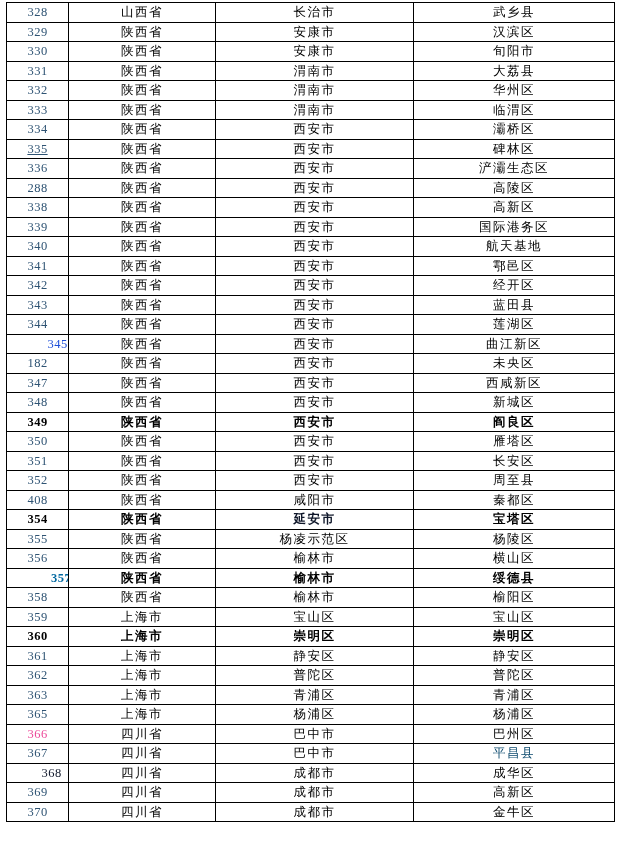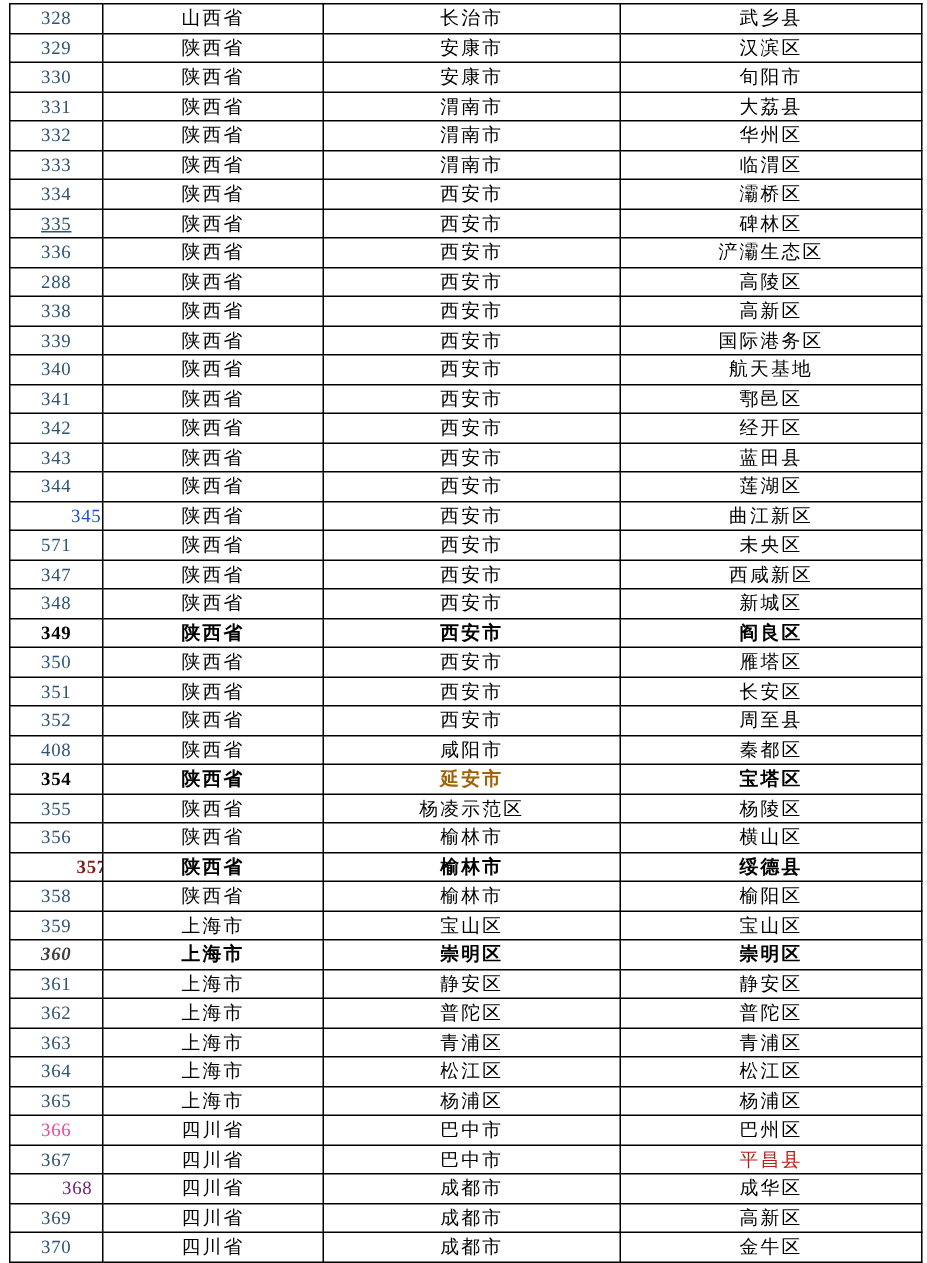--- a/index.html
+++ b/index.html
@@ -165,21 +165,21 @@
           <td class="cell-text" style="color: rgb(0, 0, 0);">西安市</td>
           <td class="cell-text" style="color: rgb(0, 0, 0);">莲湖区</td>
         </tr>
         <tr>
           <td class="cell-row-number" style="color: #1d4ed8; padding-left: 40px;">345</td>
           <td class="cell-text" style="color: rgb(0, 0, 0);">陕西省</td>
           <td class="cell-text" style="color: rgb(0, 0, 0);">西安市</td>
           <td class="cell-text" style="color: rgb(0, 0, 0);">曲江新区</td>
         </tr>
         <tr>
-          <td class="cell-row-number" style="color: rgb(46, 83, 115);">571</td>
+          <td class="cell-row-number" style="color: rgb(46, 83, 115);">182</td>
           <td class="cell-text" style="color: rgb(0, 0, 0);">陕西省</td>
           <td class="cell-text" style="color: rgb(0, 0, 0);">西安市</td>
           <td class="cell-text" style="color: rgb(0, 0, 0);">未央区</td>
         </tr>
         <tr>
           <td class="cell-row-number" style="color: rgb(46, 83, 115);">347</td>
           <td class="cell-text" style="color: rgb(0, 0, 0);">陕西省</td>
           <td class="cell-text" style="color: rgb(0, 0, 0);">西安市</td>
           <td class="cell-text" style="color: rgb(0, 0, 0);">西咸新区</td>
         </tr>
@@ -215,55 +215,55 @@
         </tr>
         <tr>
           <td class="cell-row-number" style="color: rgb(46, 83, 115);">408</td>
           <td class="cell-text" style="color: rgb(0, 0, 0);">陕西省</td>
           <td class="cell-text" style="color: rgb(0, 0, 0);">咸阳市</td>
           <td class="cell-text" style="color: rgb(0, 0, 0);">秦都区</td>
         </tr>
         <tr class="row-bold">
           <td class="cell-row-number" style="color: rgb(0, 0, 0);">354</td>
           <td class="cell-text" style="color: rgb(0, 0, 0);">陕西省</td>
-          <td class="cell-text" style="color: #a16207;">延安市</td>
+          <td class="cell-text" style="color: #0f172a;">延安市</td>
           <td class="cell-text" style="color: rgb(0, 0, 0);">宝塔区</td>
         </tr>
         <tr>
           <td class="cell-row-number" style="color: rgb(46, 83, 115);">355</td>
           <td class="cell-text" style="color: rgb(0, 0, 0);">陕西省</td>
           <td class="cell-text" style="color: rgb(0, 0, 0);">杨凌示范区</td>
           <td class="cell-text" style="color: rgb(0, 0, 0);">杨陵区</td>
         </tr>
         <tr>
           <td class="cell-row-number" style="color: rgb(46, 83, 115);">356</td>
           <td class="cell-text" style="color: rgb(0, 0, 0);">陕西省</td>
           <td class="cell-text" style="color: rgb(0, 0, 0);">榆林市</td>
           <td class="cell-text" style="color: rgb(0, 0, 0);">横山区</td>
         </tr>
         <tr class="row-bold">
-          <td class="cell-row-number" style="color: #7f1d1d; padding-left: 44px;">357</td>
+          <td class="cell-row-number" style="color: #0369a1; padding-left: 44px;">357</td>
           <td class="cell-text" style="color: rgb(0, 0, 0);">陕西省</td>
           <td class="cell-text" style="color: rgb(0, 0, 0);">榆林市</td>
           <td class="cell-text" style="color: rgb(0, 0, 0);">绥德县</td>
         </tr>
         <tr>
           <td class="cell-row-number" style="color: rgb(46, 83, 115);">358</td>
           <td class="cell-text" style="color: rgb(0, 0, 0);">陕西省</td>
           <td class="cell-text" style="color: rgb(0, 0, 0);">榆林市</td>
           <td class="cell-text" style="color: rgb(0, 0, 0);">榆阳区</td>
         </tr>
         <tr>
           <td class="cell-row-number" style="color: rgb(46, 83, 115);">359</td>
           <td class="cell-text" style="color: rgb(0, 0, 0);">上海市</td>
           <td class="cell-text" style="color: rgb(0, 0, 0);">宝山区</td>
           <td class="cell-text" style="color: rgb(0, 0, 0);">宝山区</td>
         </tr>
         <tr class="row-bold">
-          <td class="cell-row-number" style="color: #404040; font-style: italic;">360</td>
+          <td class="cell-row-number" style="color: #000000;">360</td>
           <td class="cell-text" style="color: rgb(0, 0, 0);">上海市</td>
           <td class="cell-text" style="color: rgb(0, 0, 0);">崇明区</td>
           <td class="cell-text" style="color: rgb(0, 0, 0);">崇明区</td>
         </tr>
         <tr>
           <td class="cell-row-number" style="color: rgb(46, 83, 115);">361</td>
           <td class="cell-text" style="color: rgb(0, 0, 0);">上海市</td>
           <td class="cell-text" style="color: rgb(0, 0, 0);">静安区</td>
           <td class="cell-text" style="color: rgb(0, 0, 0);">静安区</td>
         </tr>
@@ -273,45 +273,39 @@
           <td class="cell-text" style="color: rgb(0, 0, 0);">普陀区</td>
           <td class="cell-text" style="color: rgb(0, 0, 0);">普陀区</td>
         </tr>
         <tr>
           <td class="cell-row-number" style="color: rgb(46, 83, 115);">363</td>
           <td class="cell-text" style="color: rgb(0, 0, 0);">上海市</td>
           <td class="cell-text" style="color: rgb(0, 0, 0);">青浦区</td>
           <td class="cell-text" style="color: rgb(0, 0, 0);">青浦区</td>
         </tr>
         <tr>
-          <td class="cell-row-number" style="color: rgb(46, 83, 115);">364</td>
-          <td class="cell-text" style="color: rgb(0, 0, 0);">上海市</td>
-          <td class="cell-text" style="color: rgb(0, 0, 0);">松江区</td>
-          <td class="cell-text" style="color: rgb(0, 0, 0);">松江区</td>
-        </tr>
-        <tr>
           <td class="cell-row-number" style="color: rgb(46, 83, 115);">365</td>
           <td class="cell-text" style="color: rgb(0, 0, 0);">上海市</td>
           <td class="cell-text" style="color: rgb(0, 0, 0);">杨浦区</td>
           <td class="cell-text" style="color: rgb(0, 0, 0);">杨浦区</td>
         </tr>
         <tr>
           <td class="cell-row-number" style="color: #ec4899;">366</td>
           <td class="cell-text" style="color: rgb(0, 0, 0);">四川省</td>
           <td class="cell-text" style="color: rgb(0, 0, 0);">巴中市</td>
           <td class="cell-text" style="color: rgb(0, 0, 0);">巴州区</td>
         </tr>
         <tr>
           <td class="cell-row-number" style="color: rgb(46, 83, 115);">367</td>
           <td class="cell-text" style="color: rgb(0, 0, 0);">四川省</td>
           <td class="cell-text" style="color: rgb(0, 0, 0);">巴中市</td>
-          <td class="cell-text" style="color: #b91c1c;">平昌县</td>
-        </tr>
-        <tr>
-          <td class="cell-row-number" style="color: #701a75; padding-left: 28px;">368</td>
+          <td class="cell-text" style="color: #0c4a6e;">平昌县</td>
+        </tr>
+        <tr>
+          <td class="cell-row-number" style="color: #0f172a; padding-left: 28px;">368</td>
           <td class="cell-text" style="color: rgb(0, 0, 0);">四川省</td>
           <td class="cell-text" style="color: rgb(0, 0, 0);">成都市</td>
           <td class="cell-text" style="color: rgb(0, 0, 0);">成华区</td>
         </tr>
         <tr>
           <td class="cell-row-number" style="color: rgb(46, 83, 115);">369</td>
           <td class="cell-text" style="color: rgb(0, 0, 0);">四川省</td>
           <td class="cell-text" style="color: rgb(0, 0, 0);">成都市</td>
           <td class="cell-text" style="color: rgb(0, 0, 0);">高新区</td>
         </tr>

